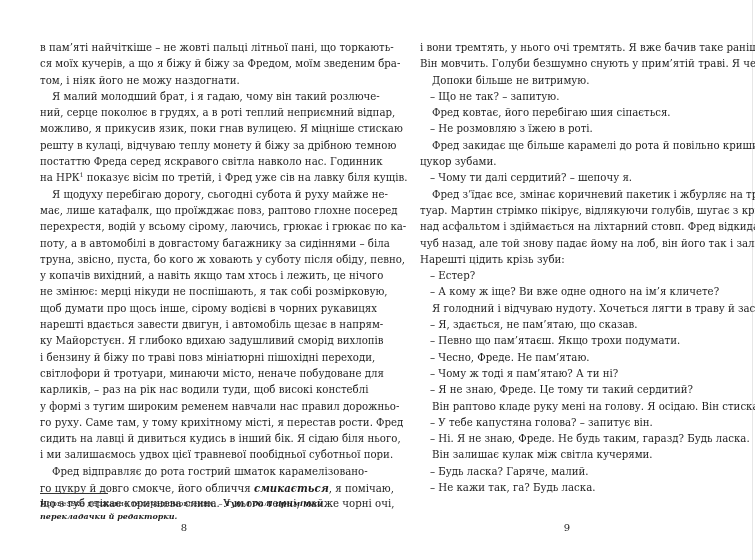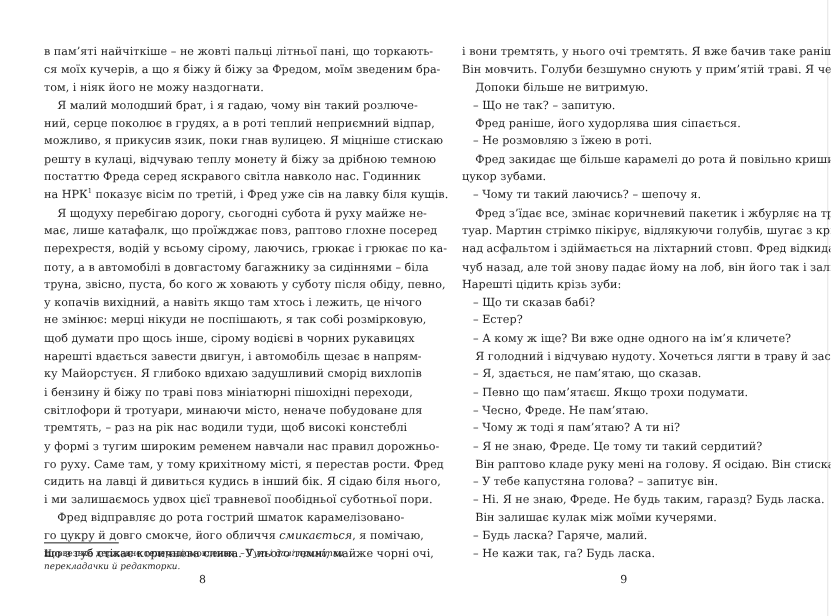--- a/index.html
+++ b/index.html
@@ -17,21 +17,21 @@
     .dialog { padding-left: 10px; }
     .footnote-rule { position: absolute; left: 40px; top: 493px; width: 68px; border-top: 1px solid #333; }
     .footnote { position: absolute; left: 40px; top: 497px; width: 295px; font-size: 8px; line-height: 12px; }
     .fn-num { position: absolute; left: 0; top: 0; }
     .fn-text { display: block; }
     .fn-text i { font-style: italic; }
     .page-num { position: absolute; top: 522px; font-size: 10px; width: 20px; text-align: center; }
     #page-left .page-num { left: 174px; }
     #page-right .page-num { left: 180px; }
     sup { font-size: 6px; vertical-align: super; line-height: 0; }
-    i { font-style: italic; }
+    i { font-style: italic; font-weight: bold; }
   </style>
 </head>
 <body>
 
 <div class="page" id="page-left">
   <div class="text" id="left-text">
       <span class="line">в пам’яті найчіткіше – не жовті пальці літньої пані, що торкають-</span>
       <span class="line">ся моїх кучерів, а що я біжу й біжу за Фредом, моїм зведеним бра-</span>
       <span class="line last">том, і ніяк його не можу наздогнати.</span>
       <span class="line indent">Я малий молодший брат, і я гадаю, чому він такий розлюче-</span>
@@ -45,21 +45,21 @@
       <span class="line">перехрестя, водій у всьому сірому, лаючись, грюкає і грюкає по ка-</span>
       <span class="line">поту, а в автомобілі в довгастому багажнику за сидіннями – біла</span>
       <span class="line">труна, звісно, пуста, бо кого ж ховають у суботу після обіду, певно,</span>
       <span class="line">у копачів вихідний, а навіть якщо там хтось і лежить, це нічого</span>
       <span class="line">не змінює: мерці нікуди не поспішають, я так собі розмірковую,</span>
       <span class="line">щоб думати про щось інше, сірому водієві в чорних рукавицях</span>
       <span class="line">нарешті вдається завести двигун, і автомобіль щезає в напрям-</span>
       <span class="line">ку Майорстуєн. Я глибоко вдихаю задушливий сморід вихлопів</span>
       <span class="line">і бензину й біжу по траві повз мініатюрні пішохідні переходи,</span>
       <span class="line">світлофори й тротуари, минаючи місто, неначе побудоване для</span>
-      <span class="line">тремтять, – раз на рік нас водили туди, щоб високі констеблі</span>
+      <span class="line">карликів, – раз на рік нас водили туди, щоб високі констеблі</span>
       <span class="line">у формі з тугим широким ременем навчали нас правил дорожньо-</span>
       <span class="line">го руху. Саме там, у тому крихітному місті, я перестав рости. Фред</span>
       <span class="line">сидить на лавці й дивиться кудись в інший бік. Я сідаю біля нього,</span>
       <span class="line">і ми залишаємось удвох цієї травневої пообідньої суботньої пори.</span>
       <span class="line indent">Фред відправляє до рота гострий шматок карамелізовано-</span>
       <span class="line"><span>го цукру й довго смокче, його обличчя </span><i>смикається</i><span>, я помічаю,</span></span>
       <span class="line">що з губ стікає коричнева слина. У нього темні, майже чорні очі,</span>
     </div>
   <div class="footnote-rule"></div>
   <div class="footnote">
@@ -68,40 +68,39 @@
   </div>
   <div class="page-num">8</div>
 </div>
 
 <div class="page" id="page-right">
   <div class="text" id="right-text">
       <span class="line">і вони тремтять, у нього очі тремтять. Я вже бачив таке раніше.</span>
       <span class="line">Він мовчить. Голуби безшумно снують у прим’ятій траві. Я чекаю.</span>
       <span class="line indent last">Допоки більше не витримую.</span>
       <span class="line dialog last">– Що не так? – запитую.</span>
-      <span class="line indent last">Фред раніше, його худорлява шия сіпається.</span>
+      <span class="line indent last">Фред ковтає, його перебігаю шия сіпається.</span>
       <span class="line dialog last">– Не розмовляю з їжею в роті.</span>
       <span class="line indent">Фред закидає ще більше карамелі до рота й повільно кришить</span>
       <span class="line last">цукор зубами.</span>
-      <span class="line dialog last">– Чому ти такий лаючись? – шепочу я.</span>
+      <span class="line dialog last">– Чому ти далі сердитий? – шепочу я.</span>
       <span class="line indent">Фред з’їдає все, змінає коричневий пакетик і жбурляє на тро-</span>
       <span class="line">туар. Мартин стрімко пікірує, відлякуючи голубів, шугає з криком</span>
       <span class="line">над асфальтом і здіймається на ліхтарний стовп. Фред відкидає</span>
       <span class="line">чуб назад, але той знову падає йому на лоб, він його так і залишає.</span>
       <span class="line last">Нарешті цідить крізь зуби:</span>
-      <span class="line dialog last">– Що ти сказав бабі?</span>
       <span class="line dialog last">– Естер?</span>
       <span class="line dialog last">– А кому ж іще? Ви вже одне одного на ім’я кличете?</span>
       <span class="line indent">Я голодний і відчуваю нудоту. Хочеться лягти в траву й засну-</span>
       <span class="line dialog last">– Я, здається, не пам’ятаю, що сказав.</span>
       <span class="line dialog last">– Певно що пам’ятаєш. Якщо трохи подумати.</span>
       <span class="line dialog last">– Чесно, Фреде. Не пам’ятаю.</span>
       <span class="line dialog last">– Чому ж тоді я пам’ятаю? А ти ні?</span>
       <span class="line dialog last">– Я не знаю, Фреде. Це тому ти такий сердитий?</span>
       <span class="line indent">Він раптово кладе руку мені на голову. Я осідаю. Він стискає</span>
       <span class="line dialog last">– У тебе капустяна голова? – запитує він.</span>
       <span class="line dialog last">– Ні. Я не знаю, Фреде. Не будь таким, гаразд? Будь ласка.</span>
-      <span class="line indent last">Він залишає кулак між моїми кучерями.</span>
+      <span class="line indent last">Він залишає кулак між світла кучерями.</span>
       <span class="line dialog last">– Будь ласка? Гаряче, малий.</span>
       <span class="line dialog last">– Не кажи так, га? Будь ласка.</span>
     </div>
   <div class="page-num">9</div>
 </div>
 
 </body></html>

